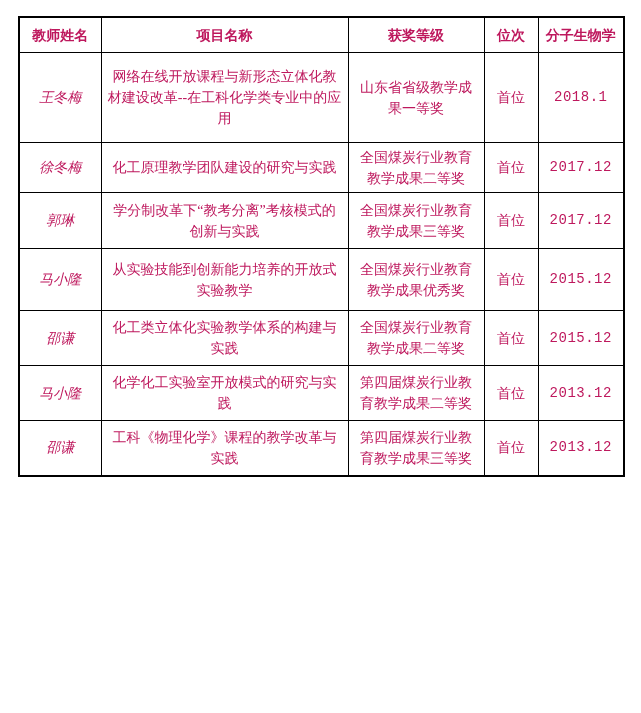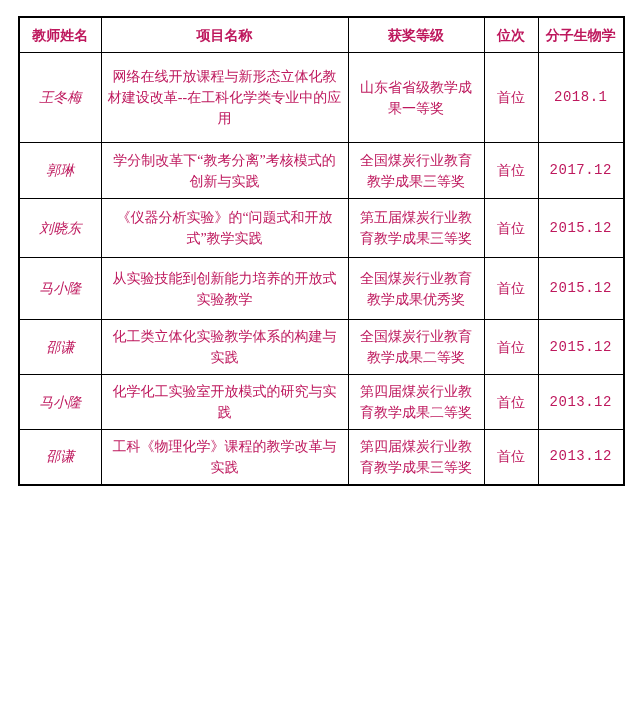--- a/index.html
+++ b/index.html
@@ -72,33 +72,33 @@
       </tr>
     </thead>
     <tbody>
       <tr style="height:90px">
         <td class="cell-teacher">王冬梅</td>
         <td class="cell-project">网络在线开放课程与新形态立体化教材建设改革--在工科化学类专业中的应用</td>
         <td class="cell-award">山东省省级教学成果一等奖</td>
         <td class="cell-position">首位</td>
         <td class="cell-date">2018.1</td>
       </tr>
+      <tr style="height:50px">
+        <td class="cell-teacher">徐冬梅</td>
+        <td class="cell-project">化工原理教学团队建设的研究与实践</td>
+        <td class="cell-award">全国煤炭行业教育教学成果二等奖</td>
+        <td class="cell-position">首位</td>
+        <td class="cell-date">2017.12</td>
+      </tr>
       <tr style="height:56px">
         <td class="cell-teacher">郭琳</td>
         <td class="cell-project">学分制改革下“教考分离”考核模式的创新与实践</td>
         <td class="cell-award">全国煤炭行业教育教学成果三等奖</td>
         <td class="cell-position">首位</td>
         <td class="cell-date">2017.12</td>
-      </tr>
-      <tr style="height:59px">
-        <td class="cell-teacher">刘晓东</td>
-        <td class="cell-project">《仪器分析实验》的“问题式和开放式”教学实践</td>
-        <td class="cell-award">第五届煤炭行业教育教学成果三等奖</td>
-        <td class="cell-position">首位</td>
-        <td class="cell-date">2015.12</td>
       </tr>
       <tr style="height:62px">
         <td class="cell-teacher">马小隆</td>
         <td class="cell-project">从实验技能到创新能力培养的开放式实验教学</td>
         <td class="cell-award">全国煤炭行业教育教学成果优秀奖</td>
         <td class="cell-position">首位</td>
         <td class="cell-date">2015.12</td>
       </tr>
       <tr style="height:55px">
         <td class="cell-teacher">邵谦</td>

